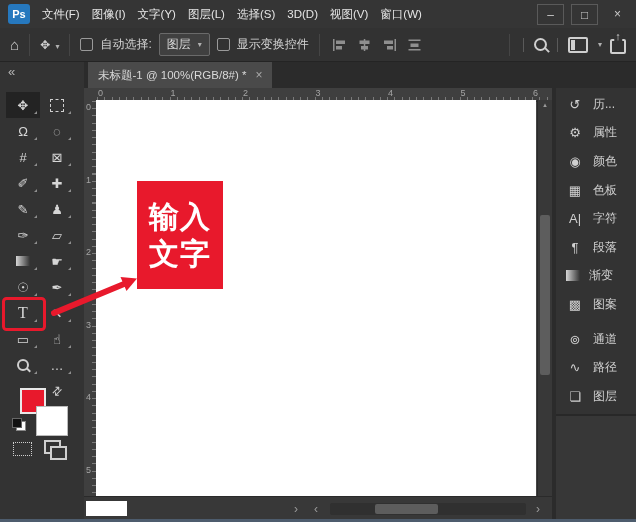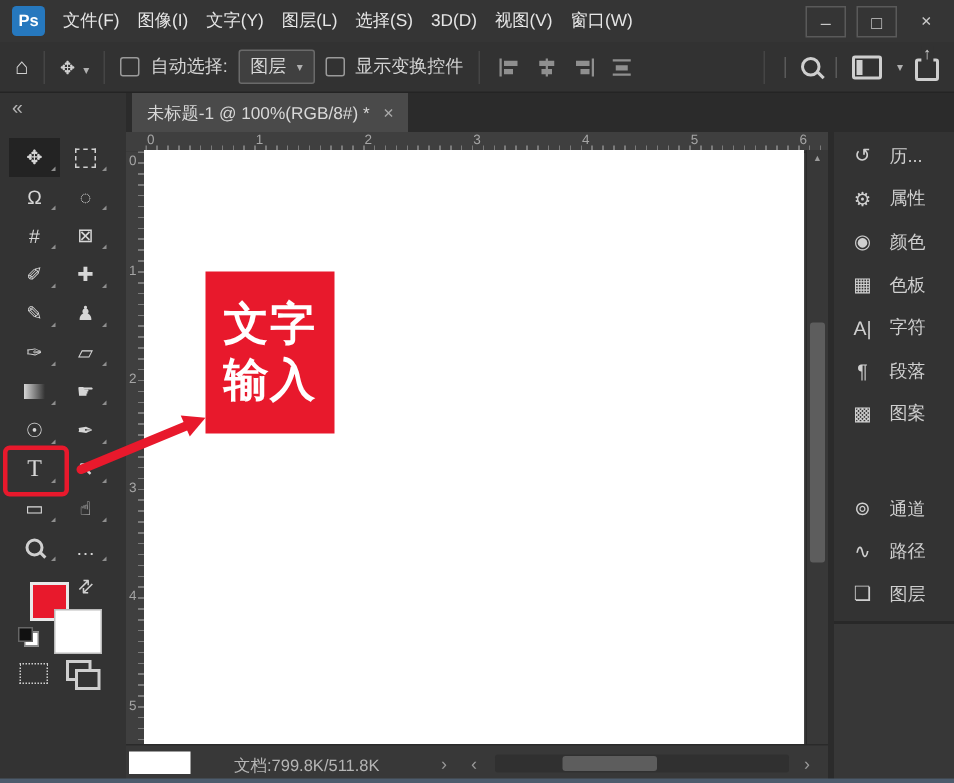--- a/index.html
+++ b/index.html
@@ -288,32 +288,31 @@
       <div class="vruler" data-name="vertical-ruler">
           <span class="vnum" data-name="ruler-number" style="top: 1px;">0</span>
           <span class="vnum" data-name="ruler-number" style="top: 73.5px;">1</span>
           <span class="vnum" data-name="ruler-number" style="top: 146px;">2</span>
           <span class="vnum" data-name="ruler-number" style="top: 218.5px;">3</span>
           <span class="vnum" data-name="ruler-number" style="top: 291px;">4</span>
           <span class="vnum" data-name="ruler-number" style="top: 363.5px;">5</span>
         </div>
       <div class="canvas" data-name="canvas">
         <div class="text-box" data-name="text-layer-box" style="background: rgb(232, 25, 44);">
+          <span data-name="text-layer-line">输入</span>
           <span data-name="text-layer-line">文字</span>
-          <span data-name="text-layer-line">输入</span>
         </div>
       </div>
       <div class="vscroll" data-name="vertical-scrollbar">
         <span class="arrow" data-name="scroll-up-icon">▴</span>
         <span class="thumb" data-name="vertical-scrollbar-thumb"></span>
       </div>
     </div>
     <div class="statusbar" data-name="status-bar">
       <input class="zoom-input" data-name="zoom-level-input" style="">
-      <span class="doc-info" data-name="document-size-info">文档:799.8K/511.8K</span>
       <span class="status-chev" data-name="status-expand-icon">›</span>
       <span class="hscroll-left" data-name="scroll-left-icon">‹</span>
       <span class="hscroll-track" data-name="horizontal-scrollbar">
         <span class="hscroll-thumb" data-name="horizontal-scrollbar-thumb"></span>
       </span>
       <span class="hscroll-right" data-name="scroll-right-icon">›</span>
     </div>
   </div>
 
   <div class="dock" data-name="panel-dock">
@@ -336,20 +335,24 @@
           <span class="dlabel" data-name="panel-tab-label">色板</span>
         </div>
         <div class="dock-item" data-name="panel-tab-character">
           <span class="dicon" data-name="character-panel-icon">A|</span>
           <span class="dlabel" data-name="panel-tab-label">字符</span>
         </div>
         <div class="dock-item" data-name="panel-tab-paragraph">
           <span class="dicon" data-name="paragraph-panel-icon">¶</span>
           <span class="dlabel" data-name="panel-tab-label">段落</span>
         </div>
+        <div class="dock-item" data-name="panel-tab-gradient">
+          <span class="dicon" data-name="gradient-panel-icon"></span>
+          <span class="dlabel" data-name="panel-tab-label">渐变</span>
+        </div>
         <div class="dock-item" data-name="panel-tab-pattern">
           <span class="dicon" data-name="pattern-panel-icon">▩</span>
           <span class="dlabel" data-name="panel-tab-label">图案</span>
         </div>
       </div>
     <div class="dock-group dock-group-1" data-name="panel-group-bottom">
         <div class="dock-item" data-name="panel-tab-channels">
           <span class="dicon" data-name="channels-panel-icon">⊚</span>
           <span class="dlabel" data-name="panel-tab-label">通道</span>
         </div>

